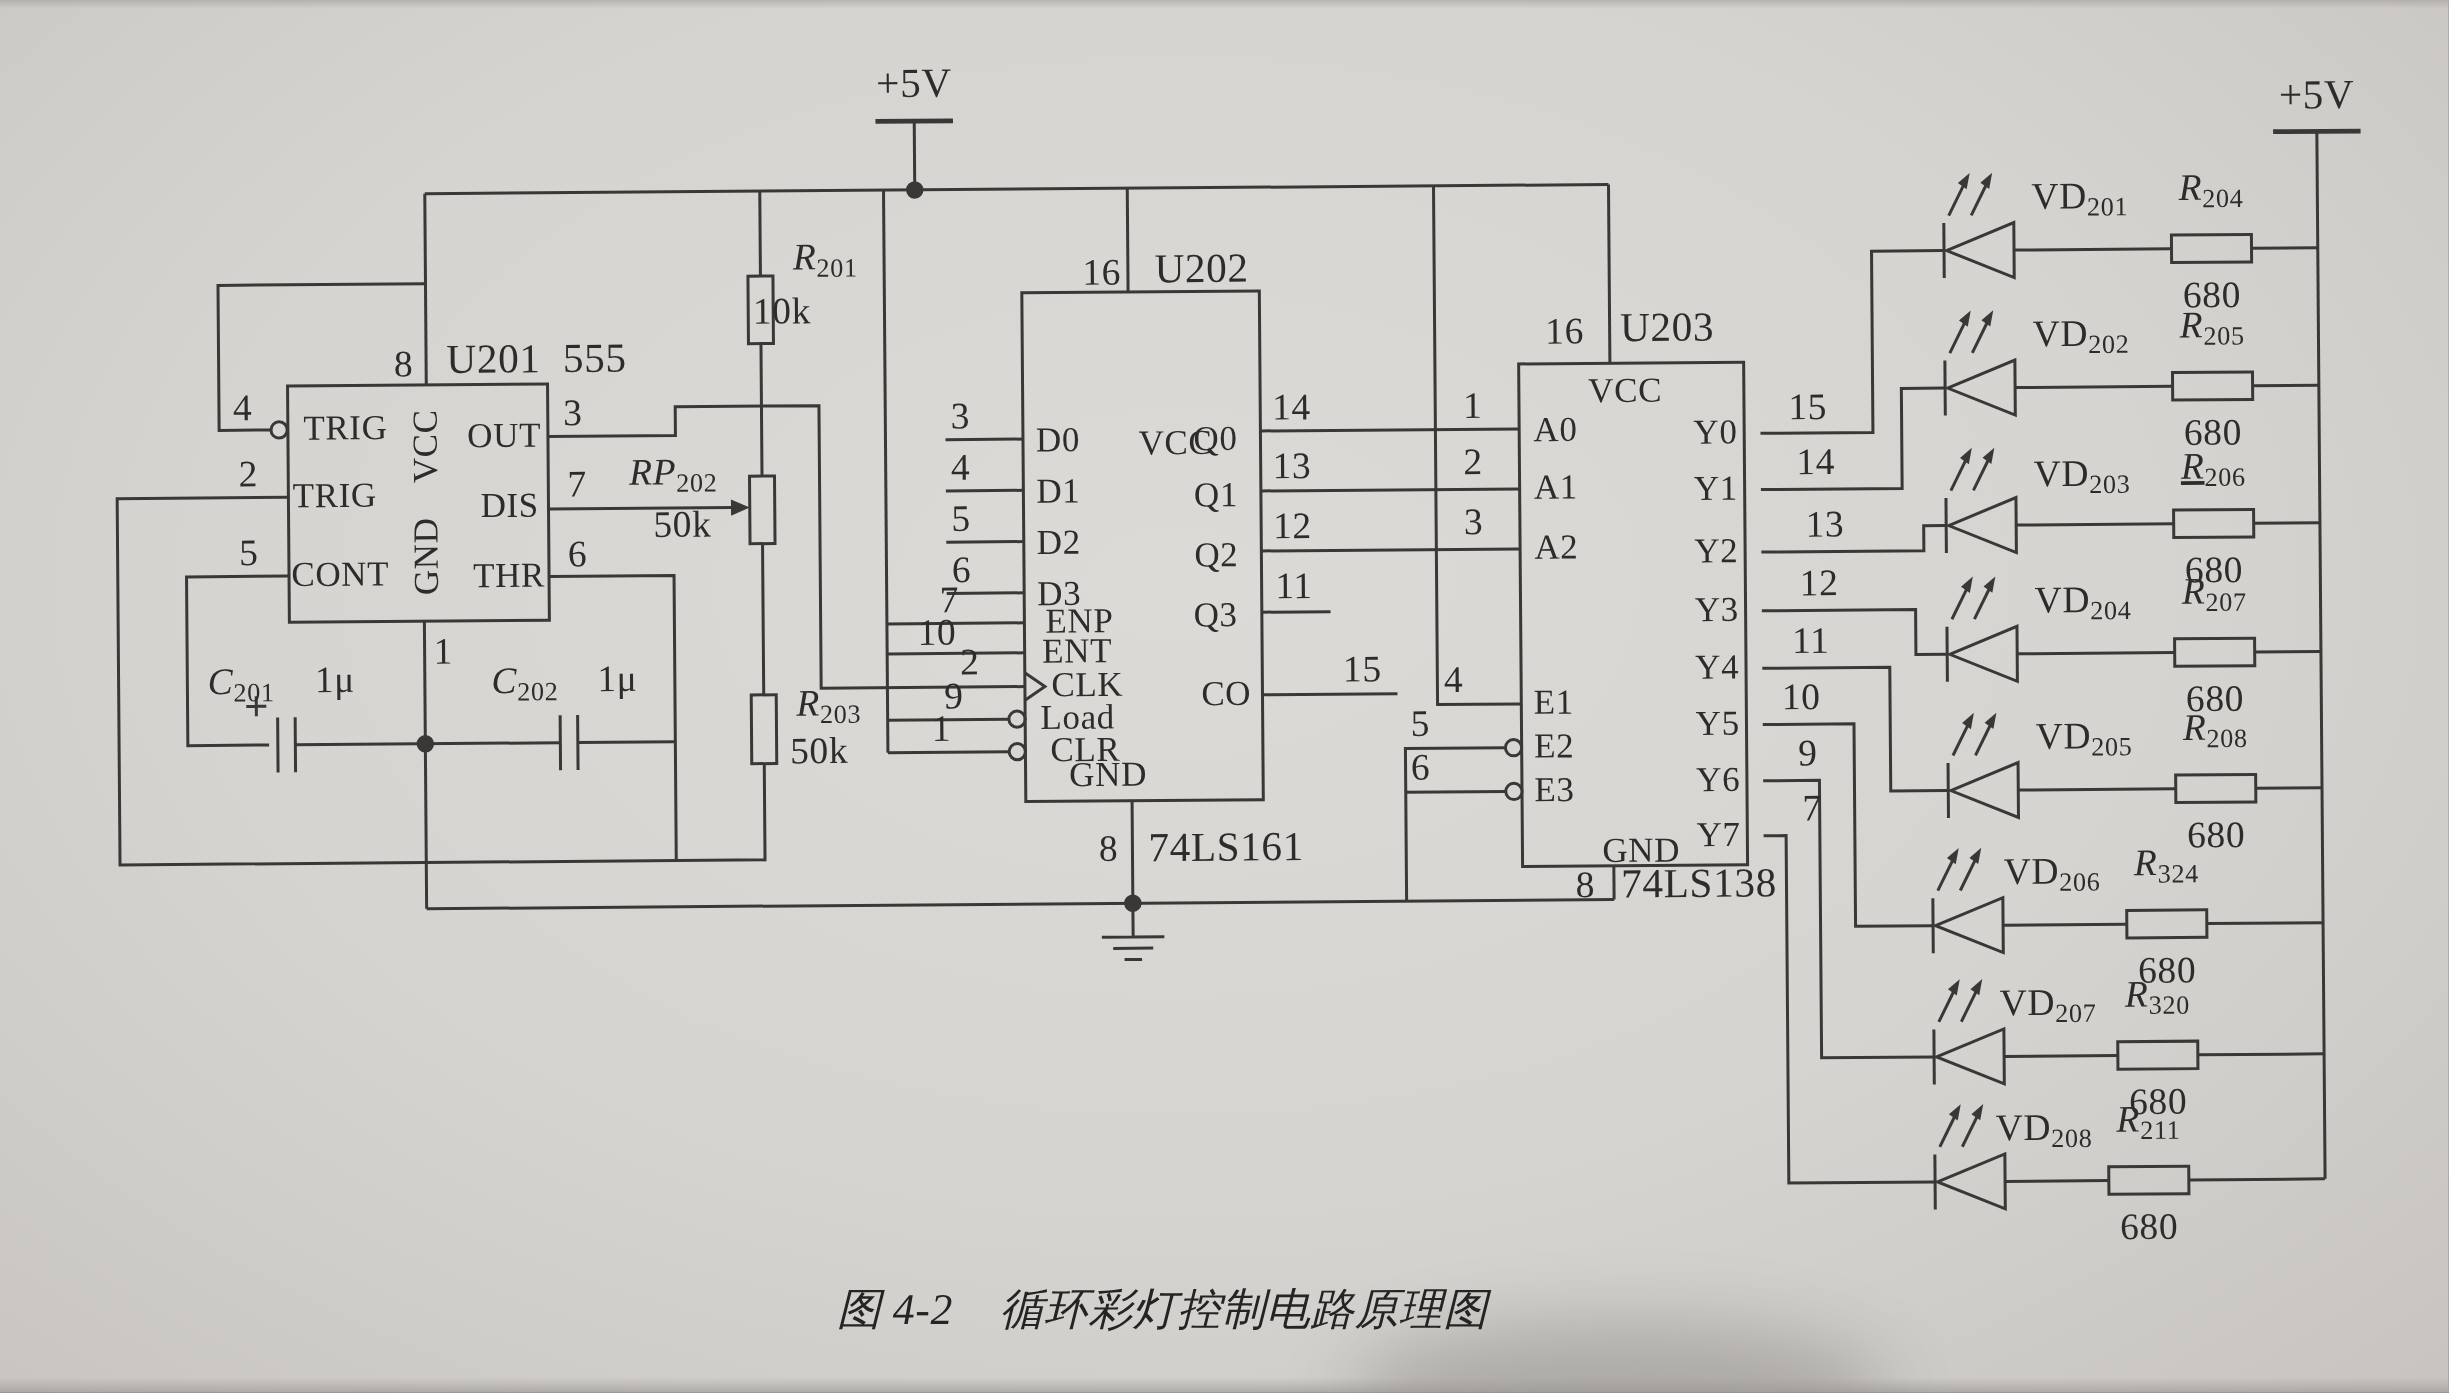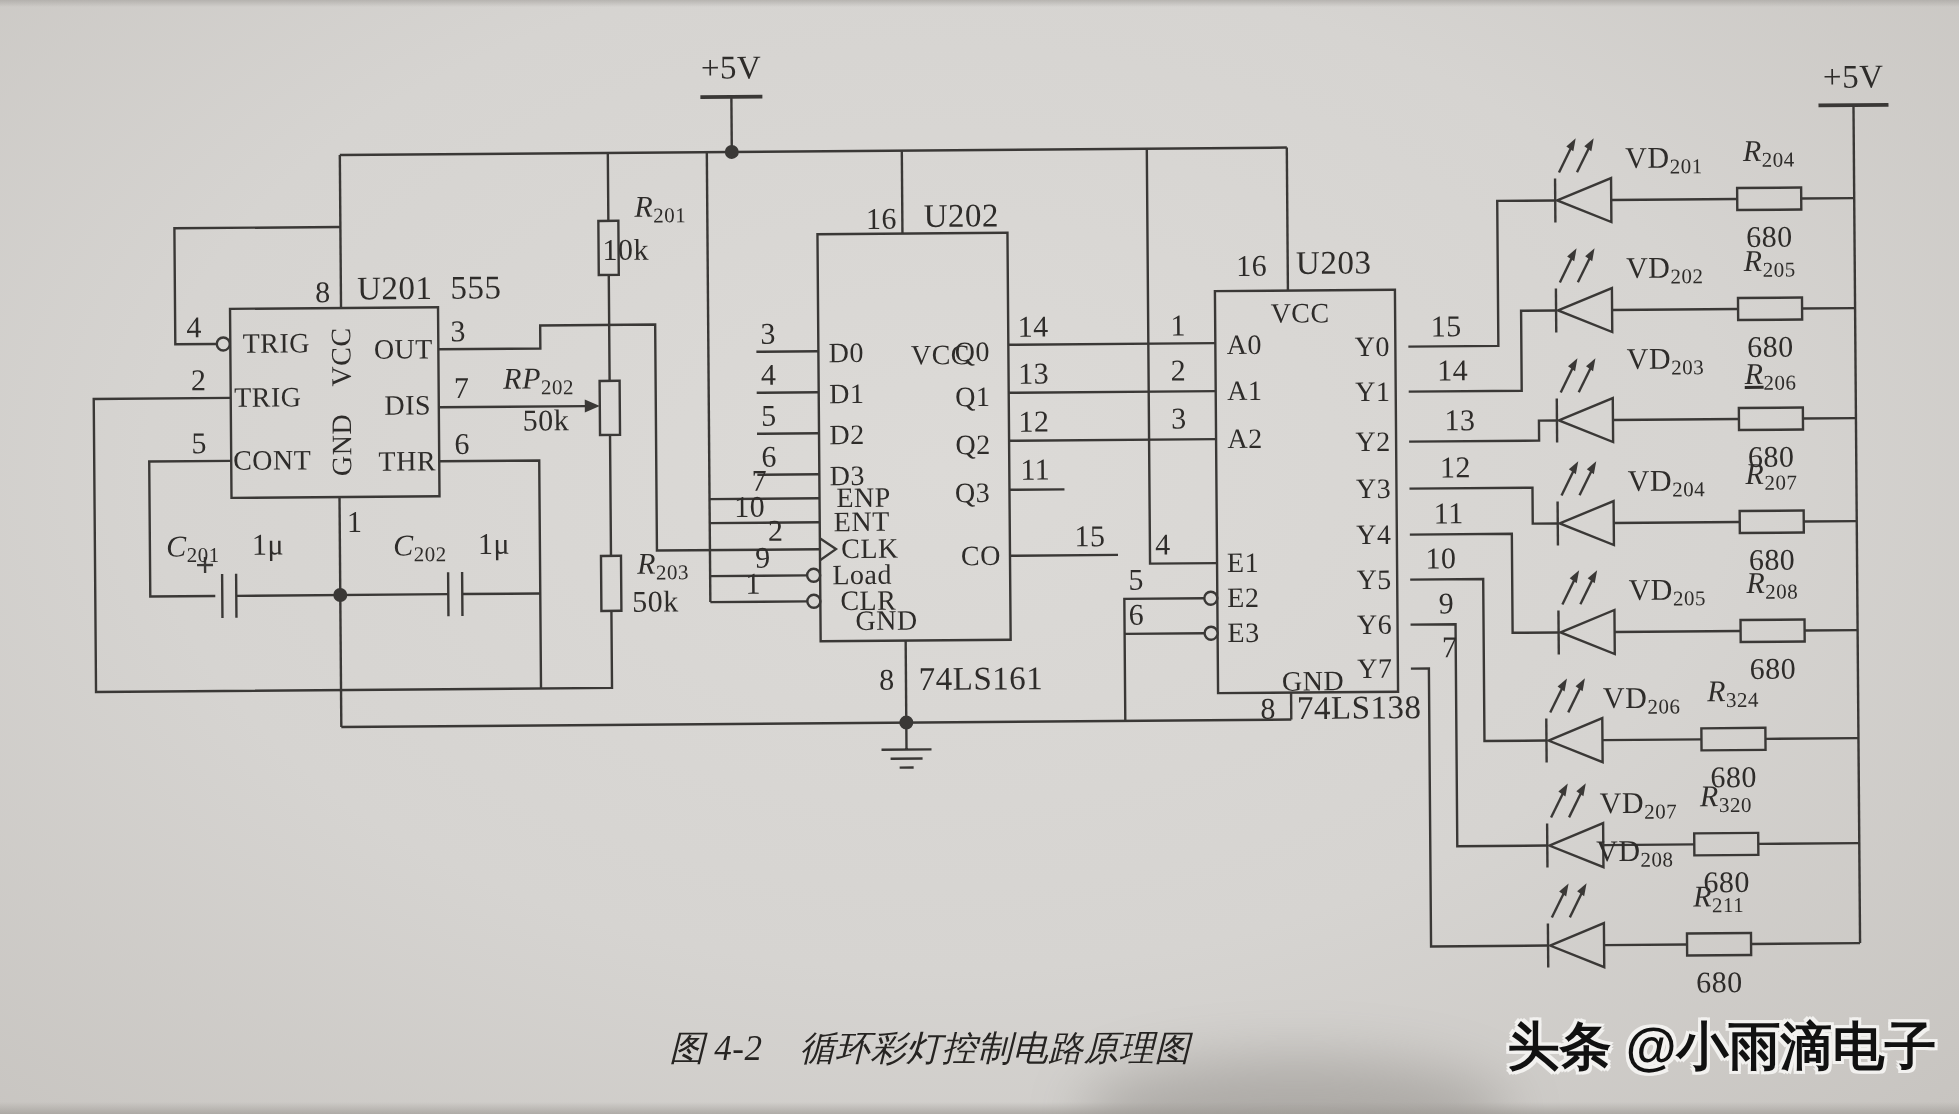--- a/index.html
+++ b/index.html
@@ -290,39 +290,38 @@
     <div class="lbl" style="left:1267px;top:711px">8</div>
     <div class="lbl s33" style="left:1358px;top:711px">74LS138</div>
 
     <div id="led-labels">
         <div class="lbl" style="left: 1667px; top: 163px;"><span>VD</span><sub>201</sub></div>
         <div class="lbl" style="left: 1772px; top: 157px;"><i>R</i><sub>204</sub></div>
         <div class="lbl" style="left: 1772px; top: 243px;"><span>680</span></div>
         <div class="lbl" style="left: 1667px; top: 273px;"><span>VD</span><sub>202</sub></div>
         <div class="lbl" style="left: 1772px; top: 267px;"><i>R</i><sub>205</sub></div>
         <div class="lbl" style="left: 1772px; top: 353px;"><span>680</span></div>
-        <div class="lbl" style="left: 1667px; top: 364px; text-align: center;"><span>VD</span><sub>203</sub></div>
+        <div class="lbl" style="left: 1667px; top: 385px; text-align: center;"><span>VD</span><sub>203</sub></div>
         <div class="lbl" style="left: 1772px; top: 380px; text-decoration: underline;"><i>R</i><sub>206</sub></div>
         <div class="lbl" style="left: 1772px; top: 463px;"><span>680</span></div>
         <div class="lbl" style="left: 1667px; top: 486px;"><span>VD</span><sub>204</sub></div>
         <div class="lbl" style="left: 1772px; top: 480px;"><i>R</i><sub>207</sub></div>
         <div class="lbl" style="left: 1772px; top: 566px;"><span>680</span></div>
         <div class="lbl" style="left: 1667px; top: 595px;"><span>VD</span><sub>205</sub></div>
         <div class="lbl" style="left: 1772px; top: 589px;"><i>R</i><sub>208</sub></div>
         <div class="lbl" style="left: 1772px; top: 675px;"><span>680</span></div>
         <div class="lbl" style="left: 1640.5px; top: 703px;"><span>VD</span><sub>206</sub></div>
         <div class="lbl" style="left: 1732px; top: 697px;"><i>R</i><sub>324</sub></div>
         <div class="lbl" style="left: 1732px; top: 783px;"><span>680</span></div>
         <div class="lbl" style="left: 1636.5px; top: 808px;"><span>VD</span><sub>207</sub></div>
         <div class="lbl" style="left: 1724px; top: 802px;"><i>R</i><sub>320</sub></div>
         <div class="lbl" style="left: 1724px; top: 888px;"><span>680</span></div>
-        <div class="lbl" style="left: 1632.5px; top: 856px; text-align: right;"><span>VD</span><sub>208</sub></div>
+        <div class="lbl" style="left: 1632.5px; top: 908px; text-align: right;"><span>VD</span><sub>208</sub></div>
         <div class="lbl" style="left: 1716px; top: 902px;"><i>R</i><sub>211</sub></div>
         <div class="lbl" style="left: 1716px; top: 988px;"><span>680</span></div>
       </div>
   </div>
 
   <div id="caption">
     <div class="lbl s35" style="left:716px;top:1048px">图 4-2</div>
     <div class="lbl s35" style="left:995px;top:1048px">循环彩灯控制电路原理图</div>
   </div>
-  <div id="watermark" style="left:1722px;top:1047px">头条 @小雨滴电子</div>
 </div>
 
 </body></html>

